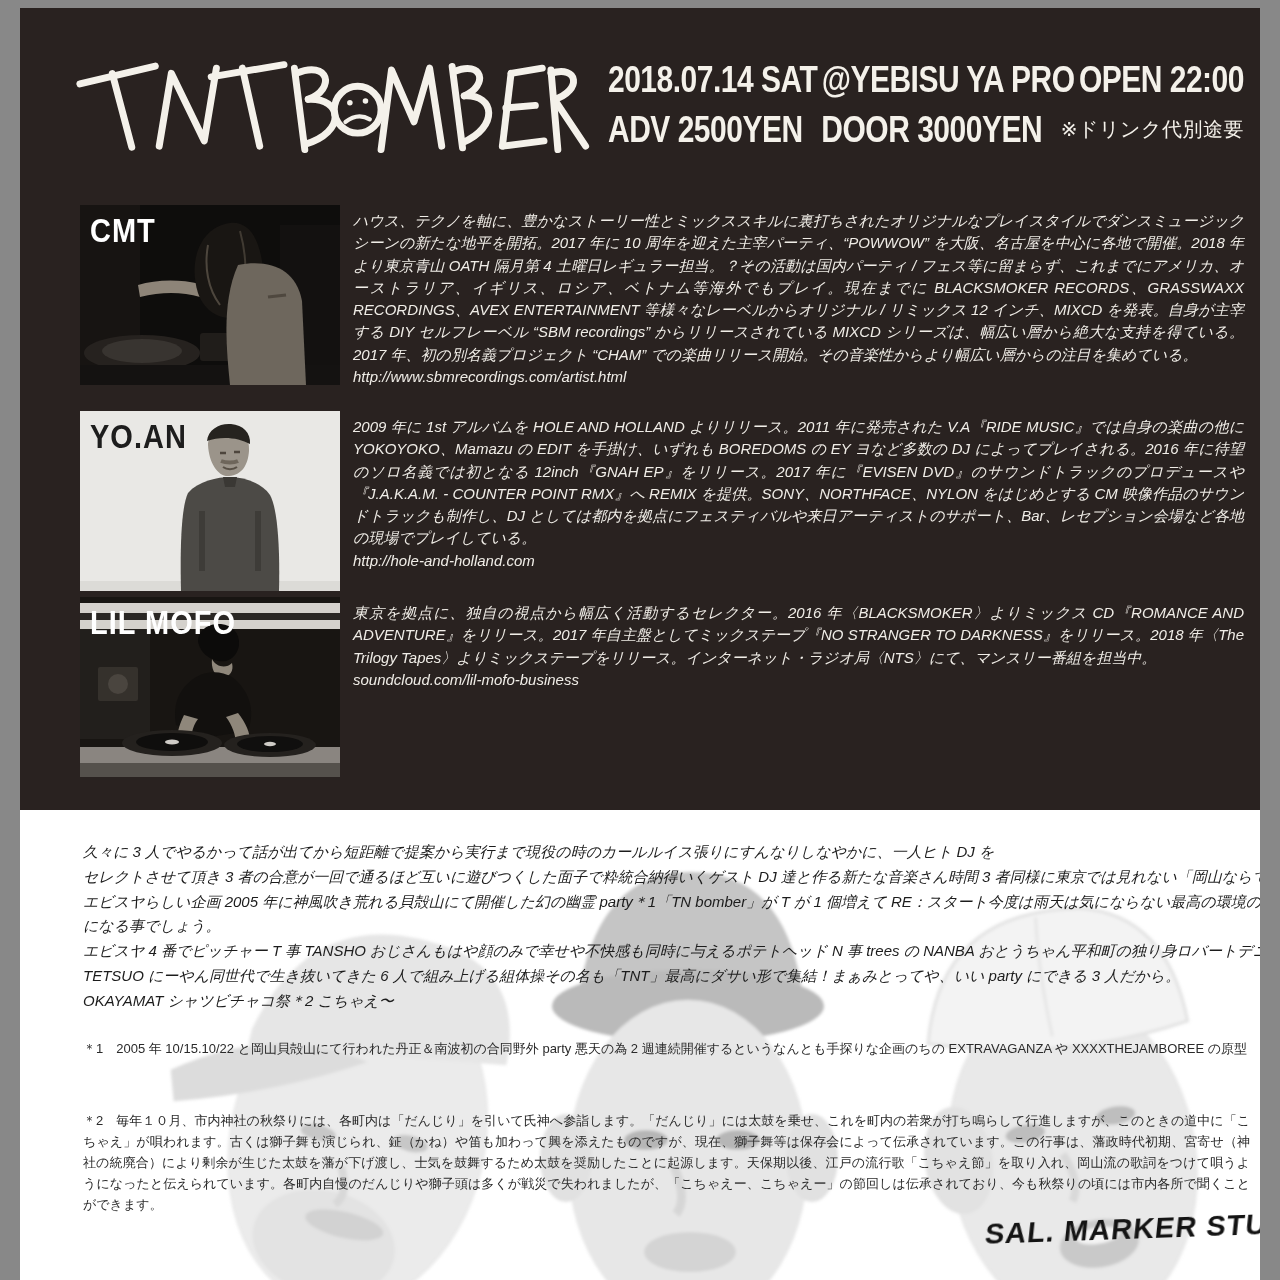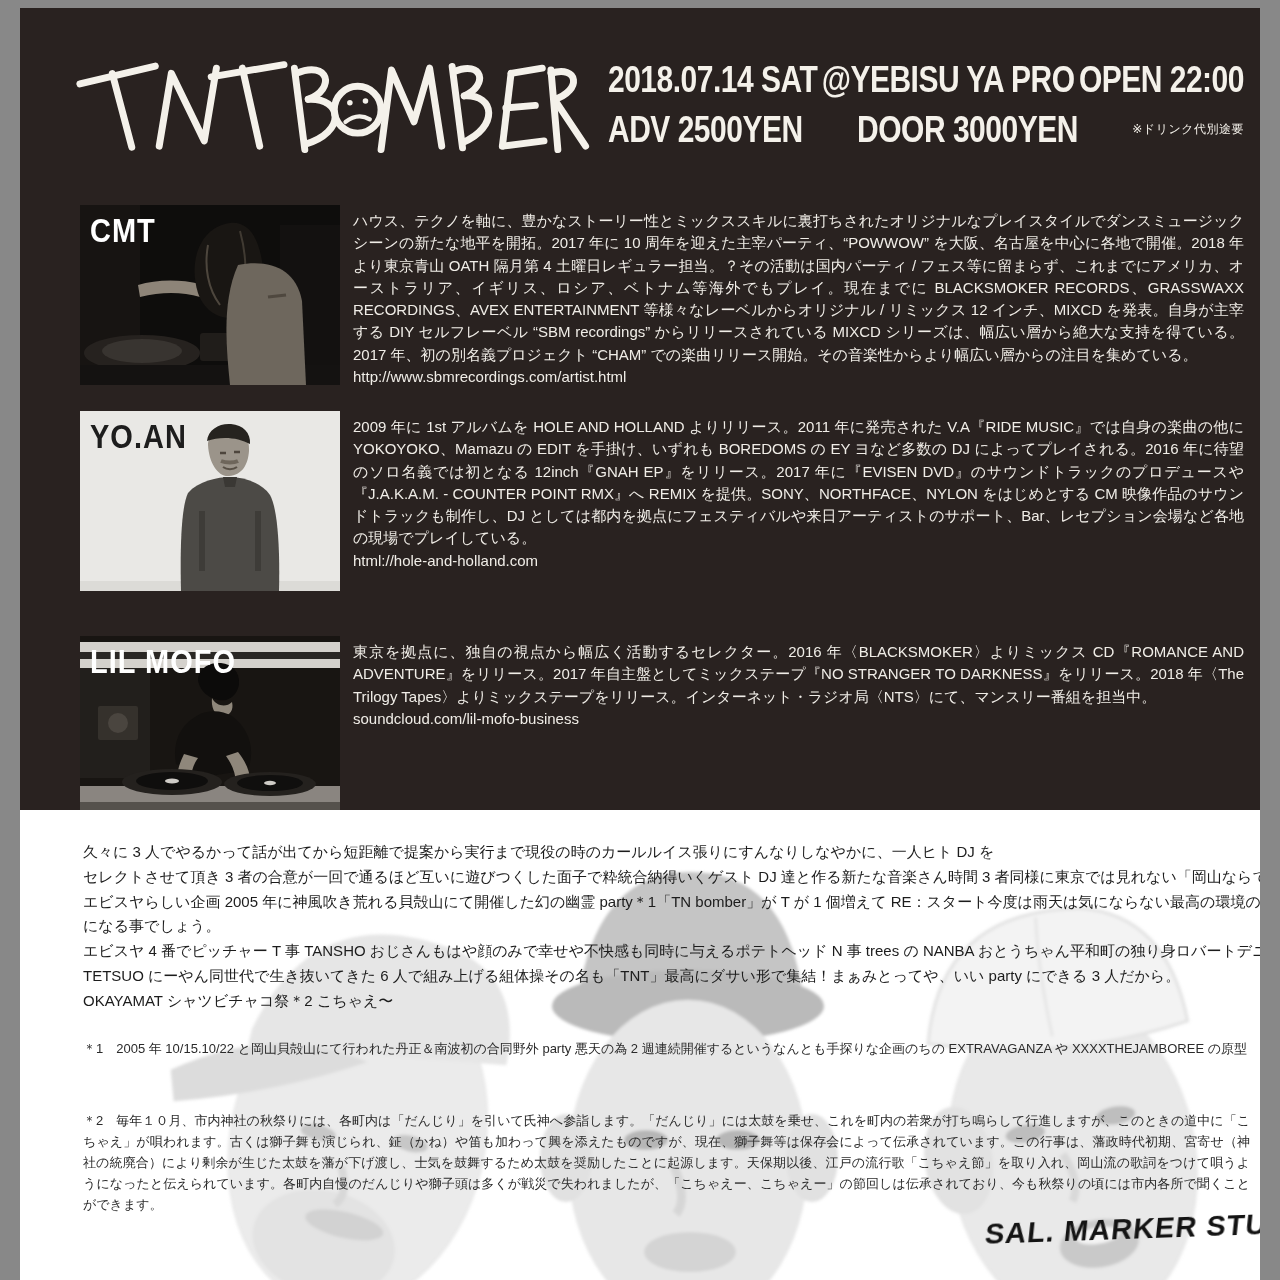--- a/index.html
+++ b/index.html
@@ -8,37 +8,37 @@
     background:#a21caf;overflow:hidden;
     font-family:"Liberation Sans","DejaVu Sans",sans-serif;
   }
   
   .dark{position:absolute;left:0;top:0;width:1280px;height:802px;background:#292220;}
   .logo-wrap{position:absolute;left:56px;top:44px;width:520px;height:112px;}
   .hdr{position:absolute;left:588px;top:54px;width:636px;color:#f4f1ea;}
   .hline{display:flex;justify-content:space-between;align-items:center;}
   .hbig{font-size:30px;font-weight:700;letter-spacing:-0.5px;display:inline-block;transform:scaleY(1.25);white-space:nowrap;}
   .hline2{margin-top:16px;}
-  .hnote{font-size:12px;font-weight:400;letter-spacing:0.5px;transform:none;white-space:nowrap;}
+  .hnote{font-size:20px;font-weight:400;letter-spacing:0.5px;transform:none;white-space:nowrap;}
   
   .row{position:absolute;left:60px;display:flex;}
-  .row1{top:197px;} .row2{top:403px;} .row3{top:628px;}
+  .row1{top:197px;} .row2{top:403px;} .row3{top:589px;}
   .photo{position:relative;width:260px;height:180px;flex:none;overflow:hidden;}
   .photo svg{display:block;}
   .artist-label{position:absolute;top:8px;left:10px;font-size:29px;font-weight:700;letter-spacing:1px;
     transform:scaleY(1.12);transform-origin:top left;white-space:nowrap;}
   .label-light{color:#ffffff;} .label-dark{color:#1d1d1d;}
-  .bio-wrap{margin-left:13px;width:891px;padding-top:5px;}
+  .bio-wrap{margin-left:13px;width:891px;padding-top:5px;font-style:italic;}
   .bio{font-size:15px;line-height:22.3px;color:#f0ede7;text-align:justify;}
   .bio-url{font-size:15px;line-height:22.3px;color:#f0ede7;}
   
   .white{position:absolute;left:0;top:802px;width:1280px;height:478px;background:#ffffff;}
   .heads{position:absolute;left:0;top:0;width:1280px;height:478px;z-index:0;}
   .body-text{position:absolute;left:63px;top:30px;width:1190px;z-index:1;color:#1c1c1c;}
-  .pline{display:block;white-space:nowrap;font-size:15px;line-height:24.8px;}
+  .pline{display:block;white-space:nowrap;font-size:15px;line-height:24.8px;font-style:italic;}
   .fn1{position:absolute;left:63px;top:230px;z-index:1;font-size:13px;color:#2a2a2a;white-space:nowrap;}
   .fn2{position:absolute;left:63px;top:300px;width:1167px;z-index:1;font-size:13px;line-height:21px;
     color:#2a2a2a;text-align:justify;}
   .fn2src{margin-top:0;text-align:left;}
   .sig{position:absolute;left:965px;top:402px;z-index:1;font-size:29px;font-weight:700;color:#141414;
     letter-spacing:1px;transform:rotate(-2deg) skewX(-8deg);white-space:nowrap;}
 </style>
 </head>
 <body>
 
@@ -141,21 +141,21 @@
           <path d="M141,50 C146,52 154,52 158,50" stroke="#6e665b" stroke-width="4" fill="none"></path>
 
           <path d="M108,82 C118,70 138,66 150,66 C164,66 182,72 190,84 C198,98 200,140 199,180 L101,180 C100,140 101,96 108,82 Z" fill="#4c4a46"></path>
           <path d="M122,100 L122,160 M178,100 L178,160" stroke="#3e3c38" stroke-width="6"></path>
           <path d="M143,66 L157,66 L155,76 L145,76 Z" fill="#3a3834"></path>
         </svg>
         <span class="artist-label label-dark">YO.AN</span>
       </div>
       <div class="bio-wrap">
         <div class="bio">2009 年に 1st アルバムを HOLE AND HOLLAND よりリリース。2011 年に発売された V.A『RIDE MUSIC』では自身の楽曲の他に YOKOYOKO、Mamazu の EDIT を手掛け、いずれも BOREDOMS の EY ヨなど多数の DJ によってプレイされる。2016 年に待望のソロ名義では初となる 12inch『GNAH EP』をリリース。2017 年に『EVISEN DVD』のサウンドトラックのプロデュースや『J.A.K.A.M. - COUNTER POINT RMX』へ REMIX を提供。SONY、NORTHFACE、NYLON をはじめとする CM 映像作品のサウンドトラックも制作し、DJ としては都内を拠点にフェスティバルや来日アーティストのサポート、Bar、レセプション会場など各地の現場でプレイしている。</div>
-        <div class="bio-url">html://hole-and-holland.com</div>
+        <div class="bio-url">http://hole-and-holland.com</div>
       </div>
     </div>
 
     <div class="row row3">
       <div class="photo">
         <svg width="260" height="180" viewBox="0 0 260 180">
           <rect width="260" height="180" fill="#181512"></rect>
           <rect x="0" y="6" width="260" height="26" fill="#d4d1cc"></rect>
           <rect x="0" y="16" width="260" height="7" fill="#2a2724"></rect>
           <rect x="0" y="32" width="70" height="110" fill="#221f1c"></rect>

